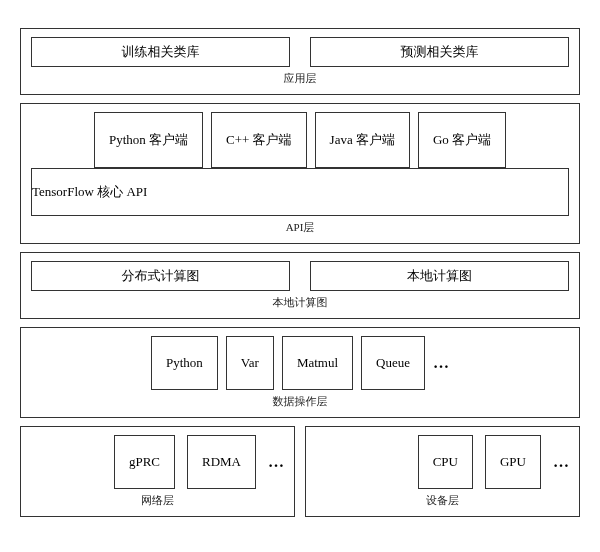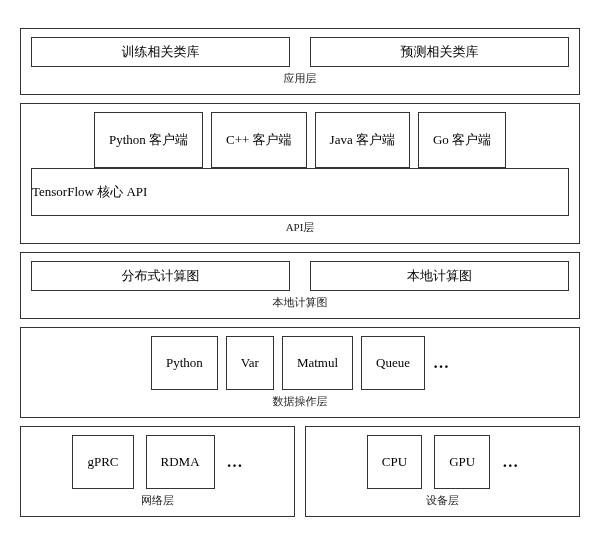--- a/index.html
+++ b/index.html
@@ -76,21 +76,21 @@
       flex-direction: row;
       gap: 10px;
       margin-bottom: 8px;
     }
     .bottom-sub {
       border: 1.5px solid #333;
       flex: 1;
       padding: 8px 10px;
     }
     .bottom-sub .boxes-row {
-      justify-content: center;
+      justify-content: flex-end;
       gap: 12px;
     }
     .dots {
       font-size: 16px;
       font-weight: bold;
       align-self: center;
     }
   </style>
 </head>
 <body>

